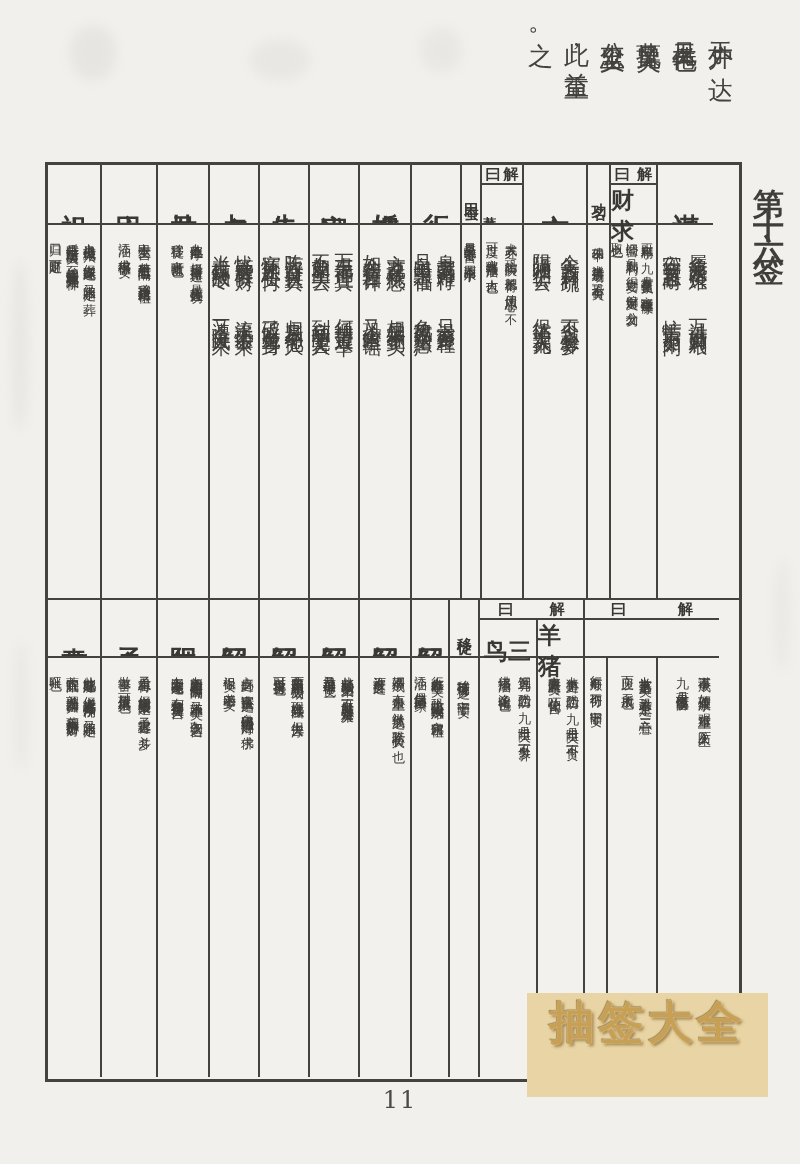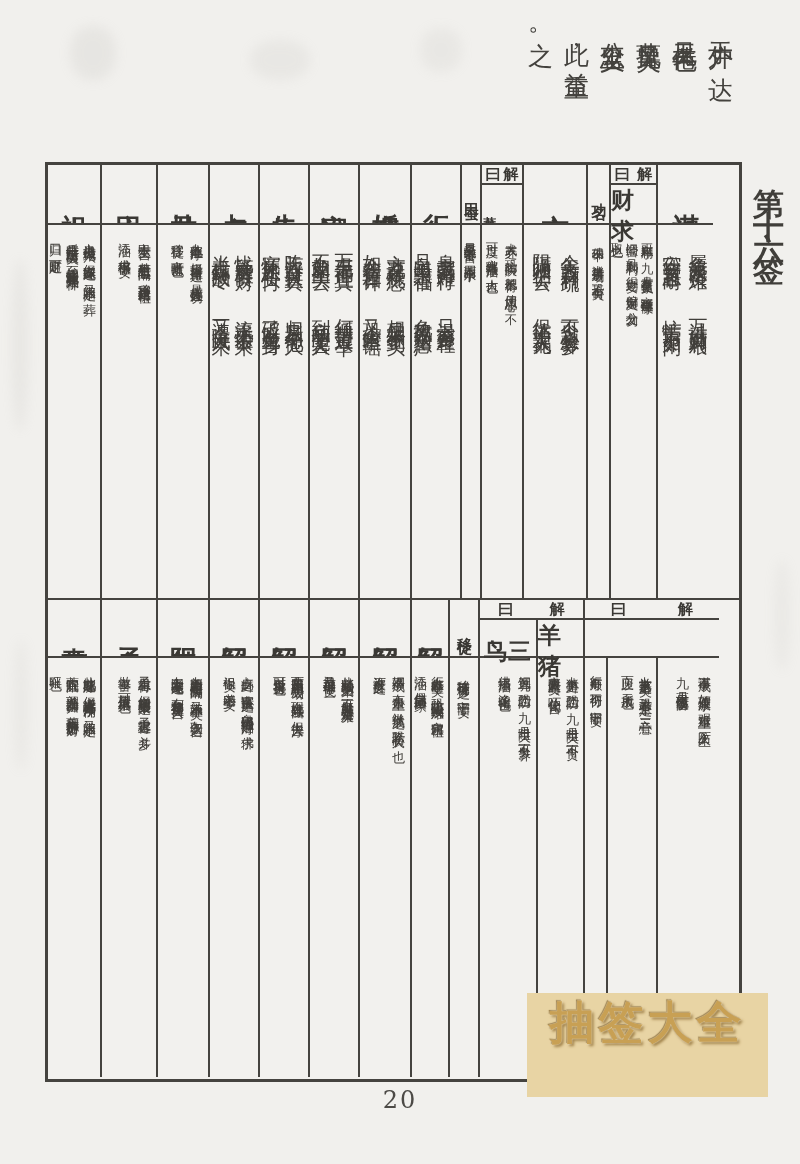--- a/index.html
+++ b/index.html
@@ -380,13 +380,13 @@
       </div>
     </div>
 
   </div>
 </div>
 
 <div class="wm" style="background: rgb(232, 212, 164);">
   <span style="color: rgb(200, 160, 84);">抽签大全</span>
 </div>
 
-<div class="pageno">20</div>
+<div class="pageno">11</div>
 
 </body></html>

